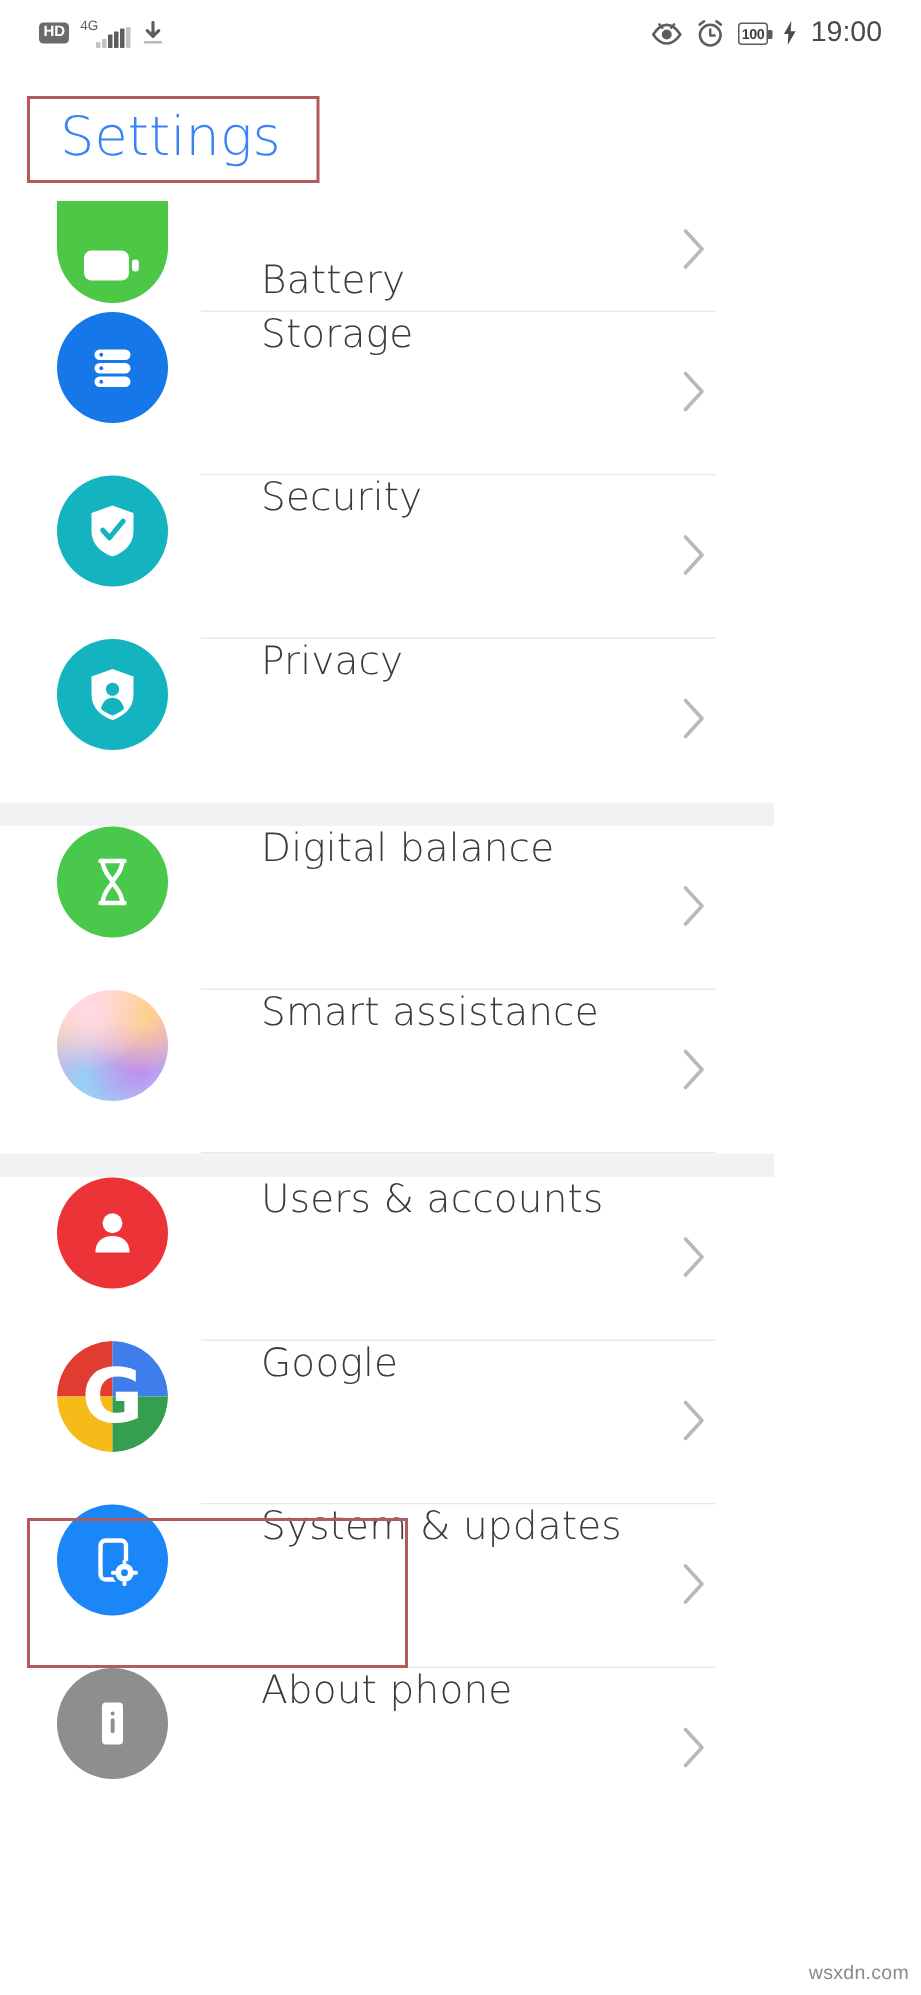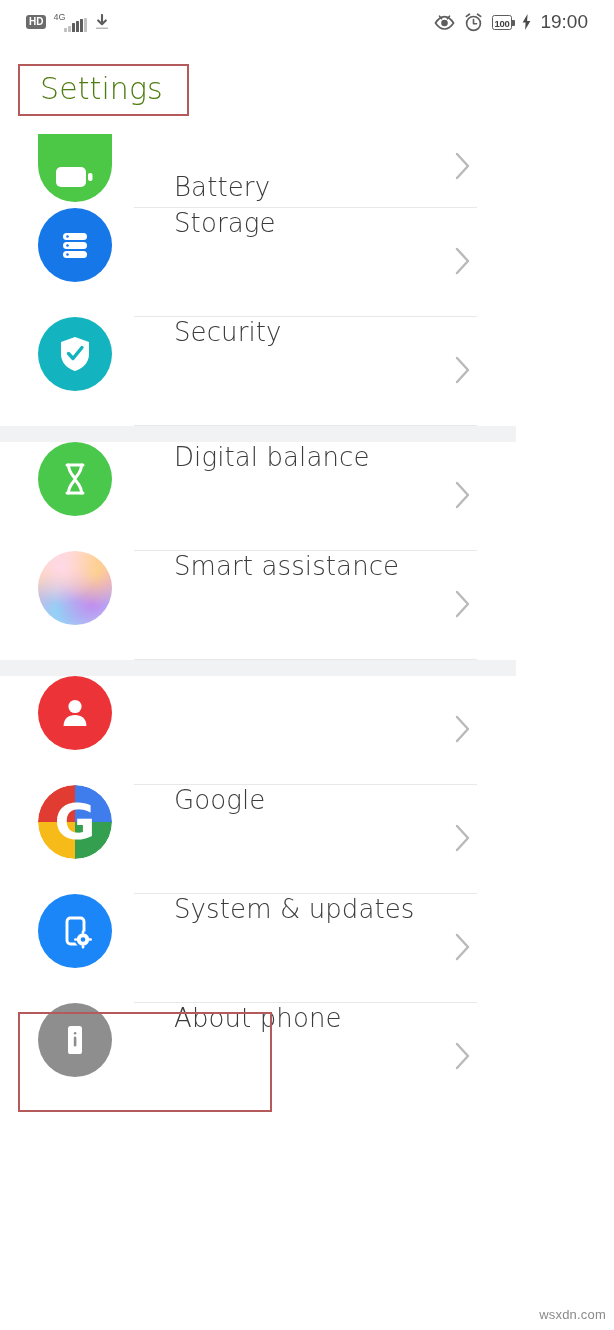--- a/index.html
+++ b/index.html
@@ -52,21 +52,21 @@
   }
 
   
   .title-wrap { position:absolute; top:64px; left:18px; }
   .title-box {
     border:2px solid #b55a5a; padding:8px 24px 10px 20px;
     display:inline-block; background:transparent;
   }
   .page-title {
     font-family:"DejaVu Sans", sans-serif;
-    font-size:30px; font-weight:300; color:#4d7c0f; line-height:1;
+    font-size:36px; font-weight:300; color:#3b82f6; line-height:1;
     letter-spacing:0.1px;
   }
 
   
   .list { position:absolute; top:128px; left:0; width:516px; }
   .section { background:#fff; }
   .gap { height:16px; background:#f1f2f4; }
 
   .row {
     position:relative; height:109px; display:flex; align-items:flex-start;
@@ -246,20 +246,35 @@
         </div>
         <div class="label">Security</div>
         <span class="chev">
           <svg width="18" height="30" viewBox="0 0 18 30">
               <path d="M3 3 L14 15 L3 27" fill="none" stroke="#b9b9b9" stroke-width="2.4" stroke-linecap="round" stroke-linejoin="round"></path>
             </svg>
         </span>
         <div class="divider"></div>
       </div>
 
+      <div class="row">
+        <div class="ic bg-teal">
+          <svg width="40" height="42" viewBox="0 0 40 42">
+            <path d="M20 4 L34 9 V21 C34 30 27.5 35.5 20 38 C12.5 35.5 6 30 6 21 V9 Z" fill="#fff"></path>
+            <circle cx="20" cy="17.5" r="4.4" fill="#13b3c0"></circle>
+            <path d="M12.3 30.5 C13.4 25.6 16.4 23.2 20 23.2 C23.6 23.2 26.6 25.6 27.7 30.5 C25.4 32.6 22.7 34 20 35 C17.3 34 14.6 32.6 12.3 30.5 Z" fill="#13b3c0"></path>
+          </svg>
+        </div>
+        <div class="label">Privacy</div>
+        <span class="chev">
+          <svg width="18" height="30" viewBox="0 0 18 30">
+              <path d="M3 3 L14 15 L3 27" fill="none" stroke="#b9b9b9" stroke-width="2.4" stroke-linecap="round" stroke-linejoin="round"></path>
+            </svg>
+        </span>
+      </div>
     </div>
 
     <div class="gap"></div>
 
     <div class="section">
 
       <div class="row">
         <div class="ic bg-green2">
           <svg width="40" height="42" viewBox="0 0 40 42">
             <path d="M12 7 H28 M12 35 H28" stroke="#fff" stroke-width="3" stroke-linecap="round"></path>
@@ -292,20 +307,21 @@
 
     <div class="section">
 
       <div class="row">
         <div class="ic bg-red">
           <svg width="40" height="42" viewBox="0 0 40 42">
             <circle cx="20" cy="14.5" r="6.6" fill="#fff"></circle>
             <path d="M8.6 34 C8.6 26.3 13.6 23 20 23 C26.4 23 31.4 26.3 31.4 34 Z" fill="#fff"></path>
           </svg>
         </div>
+        <div class="label">Users &amp; accounts</div>
         <span class="chev">
           <svg width="18" height="30" viewBox="0 0 18 30">
               <path d="M3 3 L14 15 L3 27" fill="none" stroke="#b9b9b9" stroke-width="2.4" stroke-linecap="round" stroke-linejoin="round"></path>
             </svg>
         </span>
         <div class="divider"></div>
       </div>
 
       <div class="row">
         <div class="ic bg-google">

